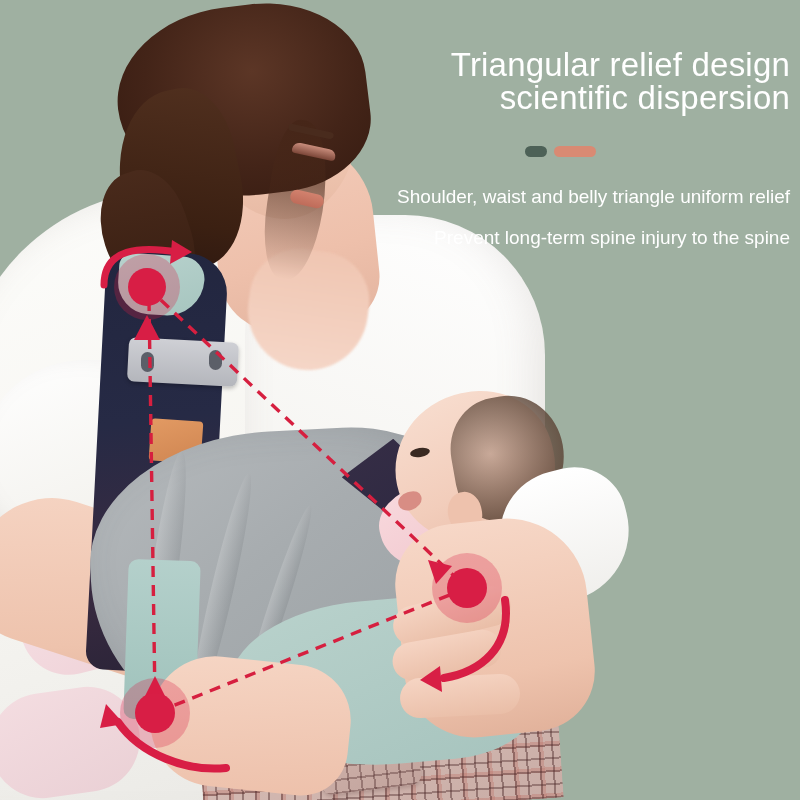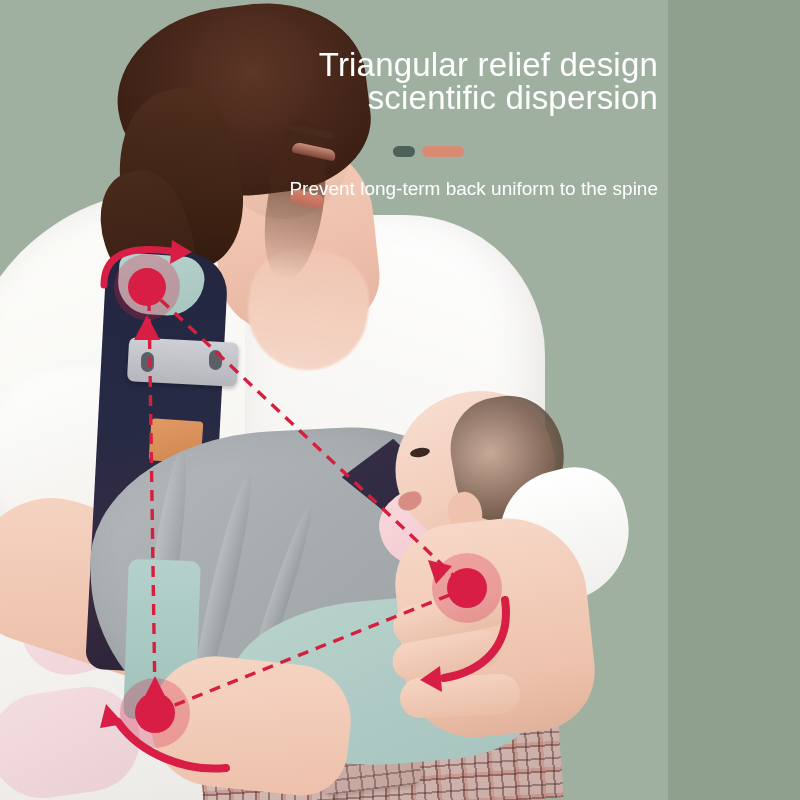--- a/index.html
+++ b/index.html
@@ -2,21 +2,21 @@
 <html><head>
 <meta charset="utf-8">
 <style>
   html, body {
     margin: 0;
     padding: 0;
     background: #8fa08f;
   }
   #stage {
     position: relative;
-    width: 668px;
+    width: 800px;
     height: 800px;
     overflow: hidden;
     background: #9fb0a1;
     font-family: "Liberation Sans", sans-serif;
     -webkit-font-smoothing: antialiased;
   }
 
   
   .photo { position: absolute; inset: 0; overflow: hidden; }
 
@@ -467,16 +467,17 @@
 
   <div class="text-panel">
     <div class="headline">Triangular relief design</div>
     <div class="headline second">scientific dispersion</div>
 
     <div class="divider">
       <span class="pill-dark"></span>
       <span class="pill-coral"></span>
     </div>
 
-    <div class="subline sub-b">Prevent long-term back uniform to the spine</div>
+    <div class="subline sub-a">Shoulder, waist and belly triangle uniform relief</div>
+    <div class="subline sub-b">Prevent long-term spine injury to the spine</div>
   </div>
 
 </div>
 
 </body></html>

